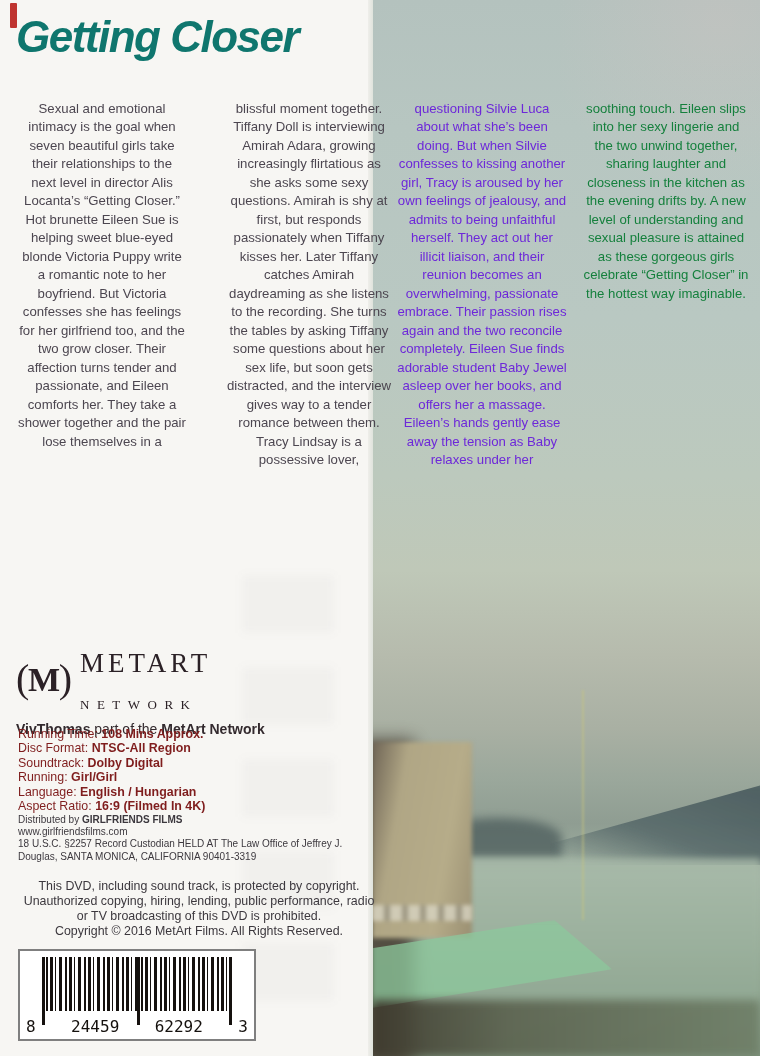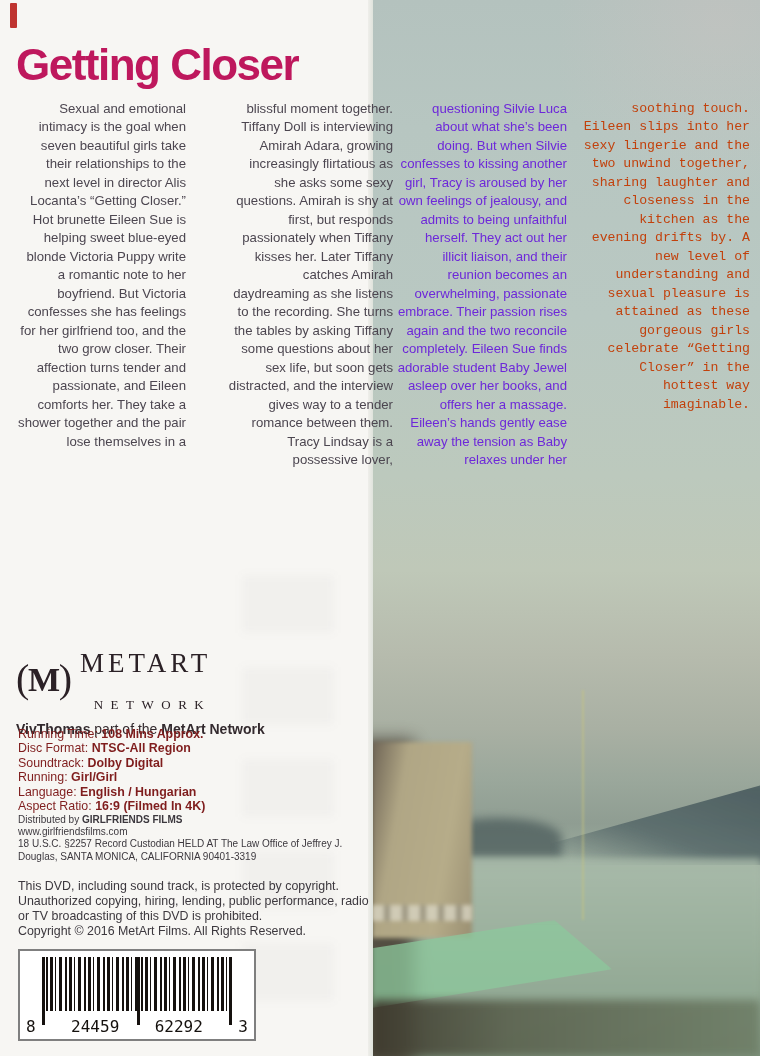--- a/index.html
+++ b/index.html
@@ -72,54 +72,54 @@
     position:absolute;left:242px;top:575px;width:92px;height:430px;
     background:repeating-linear-gradient(180deg,rgba(80,80,90,.035) 0 58px,transparent 58px 92px);
     filter:blur(5px);
   }
   .red-corner{
     position:absolute;left:10px;top:3px;width:7px;height:25px;
     background:#bf3430;border-radius:1px;
   }
   
   .title{
-    position:absolute;left:16px;top:40px;
-    font-size:44px;font-weight:800;letter-spacing:-1.5px;color:#be185d;
+    position:absolute;left:16px;top:12px;
+    font-size:44px;font-weight:800;letter-spacing:-1.5px;color:#0f766e;font-style:italic;
   }
   
   .col{
     position:absolute;top:100px;width:168px;
     font-size:13.2px;line-height:1.4;color:#4c4650;
-    text-align:right;
+    text-align:center;
   }
   .col-1{left:18px;}
   .col-2{left:205px;margin-left:20px;}
   .col-3{left:397px;width:170px;color:#6d28d9;}
-  .col-4{left:582px;width:168px;color:#c2410c;font-family:Liberation Mono, monospace;}
+  .col-4{left:582px;width:168px;color:#15803d;}
   
   .logo{position:absolute;left:16px;top:650px;width:300px;color:#2b2126;}
   .logo-row{display:flex;align-items:center;}
   .monogram{position:relative;width:56px;height:50px;font-family:"Liberation Serif","DejaVu Serif",serif;}
   .monogram .paren{position:absolute;top:-2px;font-size:40px;color:#2b2126;}
   .monogram .paren.l{left:0;}
   .monogram .paren.r{right:0;}
   .monogram .m{position:absolute;left:50%;top:4px;transform:translateX(-50%);
     font-size:34px;font-weight:bold;}
-  .logo-text{margin-left:8px;font-family:"Liberation Serif","DejaVu Serif",serif;text-align:right;}
+  .logo-text{margin-left:8px;font-family:"Liberation Serif","DejaVu Serif",serif;}
   .logo-name{font-size:27px;letter-spacing:4px;line-height:1;}
   .logo-sub{font-size:13px;letter-spacing:7.5px;margin-top:20px;}
   .logo-tagline{margin-top:8px;font-size:14px;color:#332a2e;}
   .logo-tagline b{font-weight:bold;}
   
   .specs{position:absolute;left:18px;top:727px;font-size:12.4px;line-height:1.16;color:#7f1d1d;}
   .specs .val{font-weight:bold;}
   
   .distrib{position:absolute;left:18px;top:814px;width:360px;font-size:10px;line-height:1.22;color:#3c383e;}
   .distrib .name{font-weight:bold;}
-  .copyright{position:absolute;left:18px;top:879px;width:362px;font-size:12.4px;line-height:1.22;color:#3c383e;}
+  .copyright{position:absolute;left:18px;top:879px;width:362px;font-size:12.4px;line-height:1.22;color:#3c383e;text-align:center;}
   .copyright p{margin:0 0 0 0;}
   
   .barcode{
     position:absolute;left:18px;top:949px;width:238px;height:92px;
     background:#fff;border:2px solid #7f7f7f;box-sizing:border-box;
   }
   .barcode .bars{
     position:absolute;left:26px;right:26px;top:6px;height:54px;
     background:repeating-linear-gradient(90deg,
       #15110e 0 2px,#fff 2px 4px,#15110e 4px 7px,#fff 7px 9px,

